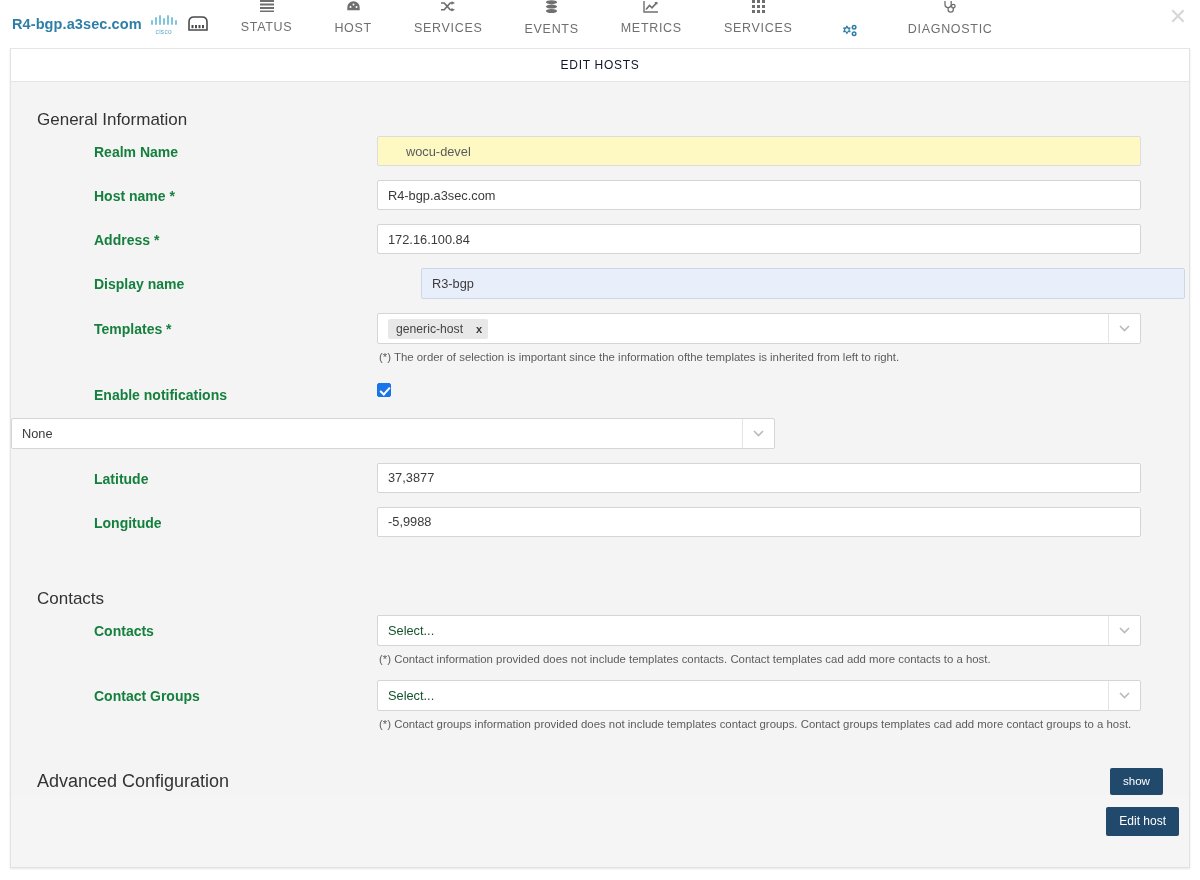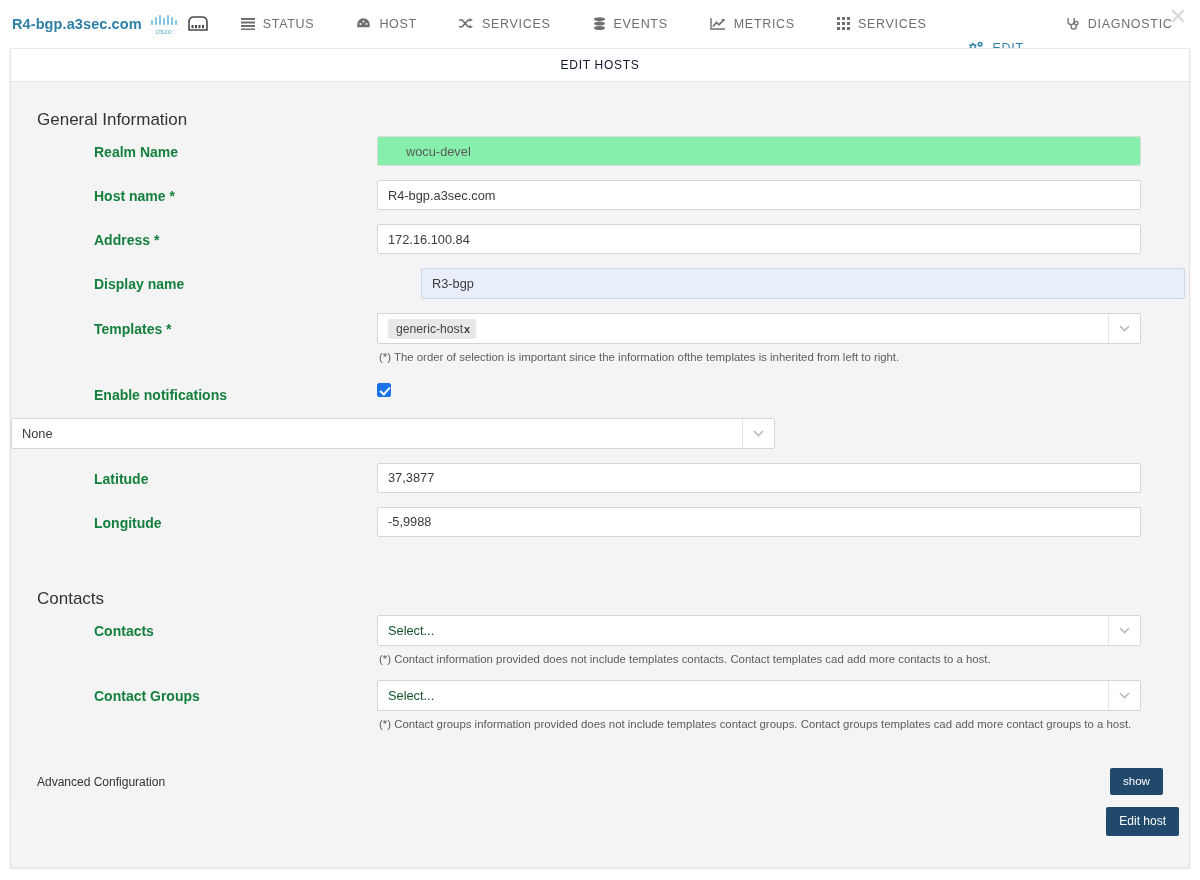--- a/index.html
+++ b/index.html
@@ -75,20 +75,21 @@
     align-items: center;
     gap: 8px;
     height: 48px;
     padding: 0 21px;
     color: #6f6f6f;
     font-size: 12.5px;
     letter-spacing: .7px;
     cursor: pointer;
     position: relative;
     white-space: nowrap;
+    flex-direction: column;
   }
   .nav-item .nav-ico { display:flex; align-items:center; }
   .nav-item.active { color: #2d7fa6; margin-top: 48px; }
   .nav-item.active::after {
     content: "";
     position: absolute;
     left: 14px; right: 14px; bottom: 0;
     height: 3px; background: #2d6e91;
   }
   .close-x {
@@ -162,21 +163,21 @@
     background: #ffffff;
     border-radius: 2px;
     font-size: 12.8px;
     color: #3b3b3b;
     padding: 0 10px;
     font-family: "Liberation Sans", sans-serif;
     outline: none;
     display: flex;
     align-items: center;
   }
-  .inp.readonly { background: #86efac; color: #5a5a5a; border-color: #dcdcdc; padding-left: 28px; }
+  .inp.readonly { background: #fef9c3; color: #5a5a5a; border-color: #dcdcdc; padding-left: 28px; }
   .inp.highlight { background: #e8effb; border-color: #ccd6e8; margin-left: 44px; }
   .inp.tall { height: 31px; }
 
   .select {
     width: 100%;
     min-height: 31px;
     border: 1px solid #d5d5d5;
     background: #fff;
     border-radius: 2px;
     display: flex;
@@ -195,21 +196,21 @@
     cursor: pointer;
   }
   .chip {
     background: #e8e8e8;
     border-radius: 2px;
     padding: 3px 6px 3px 8px;
     font-size: 12.2px;
     color: #444;
     display: inline-flex;
     align-items: center;
-    gap: 1px;
+    gap: 13px;
     margin: 3px 0;
   }
   .chip .chip-x { font-weight: bold; font-size: 11px; color: #3a3a3a; cursor: pointer; }
 
   .hint {
     font-size: 11.4px;
     color: #5c5c5c;
     padding: 6px 0 0 2px;
     line-height: 1.3;
   }
@@ -233,21 +234,21 @@
   }
 
   .divider-space { height: 10px; }
 
   .adv-row {
     display: flex;
     align-items: center;
     justify-content: space-between;
     padding: 22px 26px 0 26px;
   }
-  .adv-title { font-size: 12px; color: #333; }
+  .adv-title { font-size: 18px; color: #333; }
 
   .btn {
     background: #21496b;
     color: #fff;
     border: none;
     border-radius: 2px;
     font-size: 11.6px;
     padding: 7px 13px;
     cursor: pointer;
     font-family: "Liberation Sans", sans-serif;

